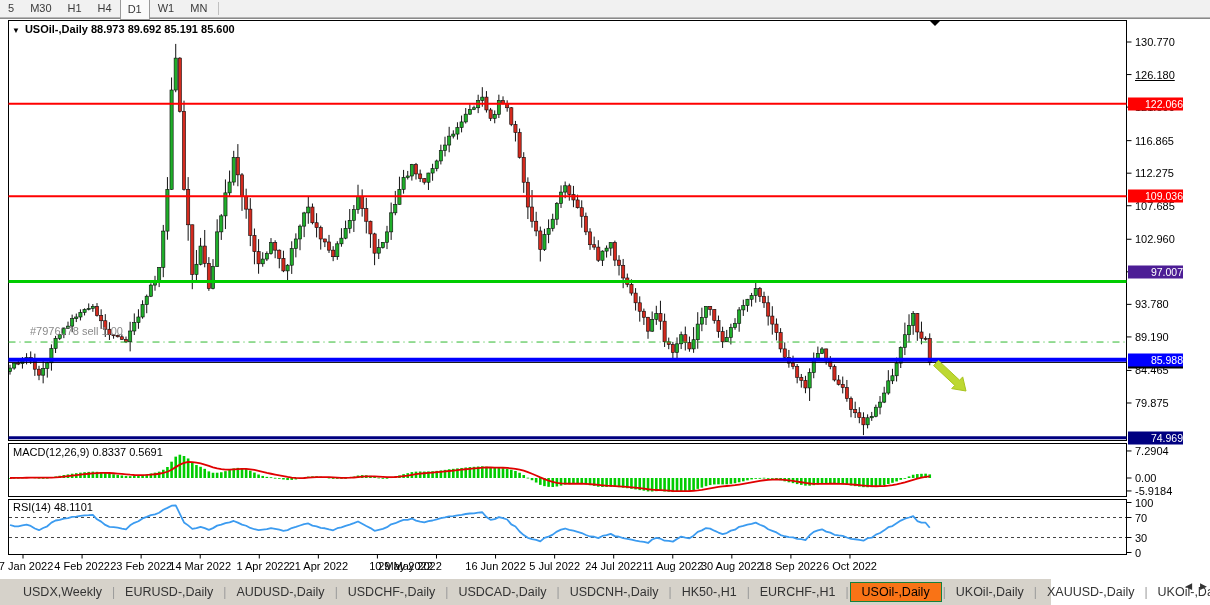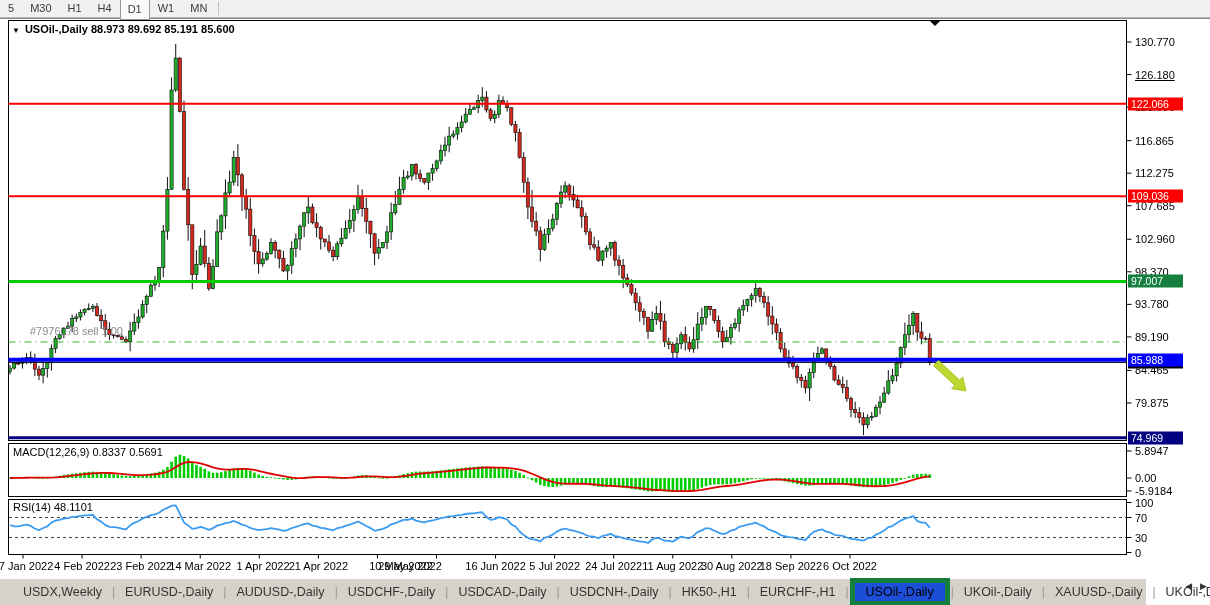--- a/index.html
+++ b/index.html
@@ -15,27 +15,27 @@
   .ov{position:absolute;z-index:3;pointer-events:none;}
   #chart-title{left:12px;top:23px;font-size:11px;font-weight:bold;color:#000;}
   #chart-title .dd{font-size:8px;margin-right:5px;font-weight:normal;}
   #order-label{left:30px;top:325px;font-size:11px;color:#8a8a8a;}
   #macd-label{left:13px;top:446px;font-size:11px;color:#000;}
   #rsi-label{left:13px;top:501px;font-size:11px;color:#000;}
   #chart-svg{position:absolute;left:0;top:0;z-index:1;}
   #axis-labels{position:absolute;inset:0;z-index:2;pointer-events:none;}
   .ptick{position:absolute;left:1135px;transform:translateY(-50%);font-size:11px;color:#000;white-space:nowrap;}
   .plabel{position:absolute;left:1128px;transform:translateY(-50%);font-size:10.5px;color:#fff;
-          width:52px;text-align:left;padding:0 0 1px 3px;height:12px;line-height:12px;white-space:nowrap;}
+          width:52px;text-align:right;padding:0 0 1px 3px;height:12px;line-height:12px;white-space:nowrap;}
   .dlabel{position:absolute;top:560px;transform:translateX(-50%);font-size:11px;color:#000;white-space:nowrap;}
   
-  #tabbar{position:absolute;left:0;top:578px;width:1146px;height:27px;background:#d6d2ca;
+  #tabbar{position:absolute;left:0;top:578px;width:1051px;height:27px;background:#d6d2ca;
           border-top:1px solid #fff;display:flex;align-items:center;padding-left:14px;box-sizing:border-box;z-index:5;}
   .tab{font-size:12.5px;color:#333;padding:2px 9px;white-space:nowrap;cursor:default;}
-  .tab.active{background:#1d4ed8;border:5px solid #15803d;color:#000;padding:2px 11px;}
+  .tab.active{background:#f97316;border:1px solid #15803d;color:#000;padding:2px 11px;}
   .tab-sep{color:#999;font-size:12px;padding:0 1px;}
   #tab-arrows{position:absolute;right:3px;top:581px;z-index:6;font-size:9px;color:#333;display:flex;gap:8px;}
   #tab-arrows span{cursor:default;}
 </style>
 </head>
 <body>
 
 <div id="app">
 
   <div id="toolbar">
@@ -797,25 +797,25 @@
       <span class="ptick" style="top: 173.185px;">112.275</span>
       <span class="ptick" style="top: 205.742px;">107.685</span>
       <span class="ptick" style="top: 239.256px;">102.960</span>
       <span class="ptick" style="top: 271.813px;">98.370</span>
       <span class="ptick" style="top: 304.37px;">93.780</span>
       <span class="ptick" style="top: 336.927px;">89.190</span>
       <span class="ptick" style="top: 370.441px;">84.465</span>
       <span class="ptick" style="top: 402.998px;">79.875</span>
       <div class="plabel" style="top: 103.737px; background: rgb(255, 0, 0);">122.066</div>
       <div class="plabel" style="top: 196.159px; background: rgb(255, 0, 0);">109.036</div>
-      <div class="plabel" style="top: 281px; background: #15803d;">97.007</div>
+      <div class="plabel" style="top: 272px; background: #4c1d95;">97.007</div>
       <div class="plabel" style="top: 362.391px; background: rgb(0, 0, 0);">85.600</div>
       <div class="plabel" style="top: 359.639px; background: rgb(0, 0, 255);">85.988</div>
       <div class="plabel" style="top: 437.796px; background: rgb(0, 0, 128);">74.969</div>
-      <span class="ptick" style="top: 450.966px;">5.8947</span>
+      <span class="ptick" style="top: 450.966px;">7.2904</span>
       <span class="ptick" style="top: 478px;">0.00</span>
       <span class="ptick" style="top: 490.947px;">-5.9184</span>
       <span class="ptick" style="top: 502.5px;">100</span>
       <span class="ptick" style="top: 517.5px;">70</span>
       <span class="ptick" style="top: 537.5px;">30</span>
       <span class="ptick" style="top: 552.5px;">0</span>
       <span class="dlabel" style="left: 23px;">17 Jan 2022</span>
       <span class="dlabel" style="left: 82.07px;">4 Feb 2022</span>
       <span class="dlabel" style="left: 141.14px;">23 Feb 2022</span>
       <span class="dlabel" style="left: 200.21px;">14 Mar 2022</span>

